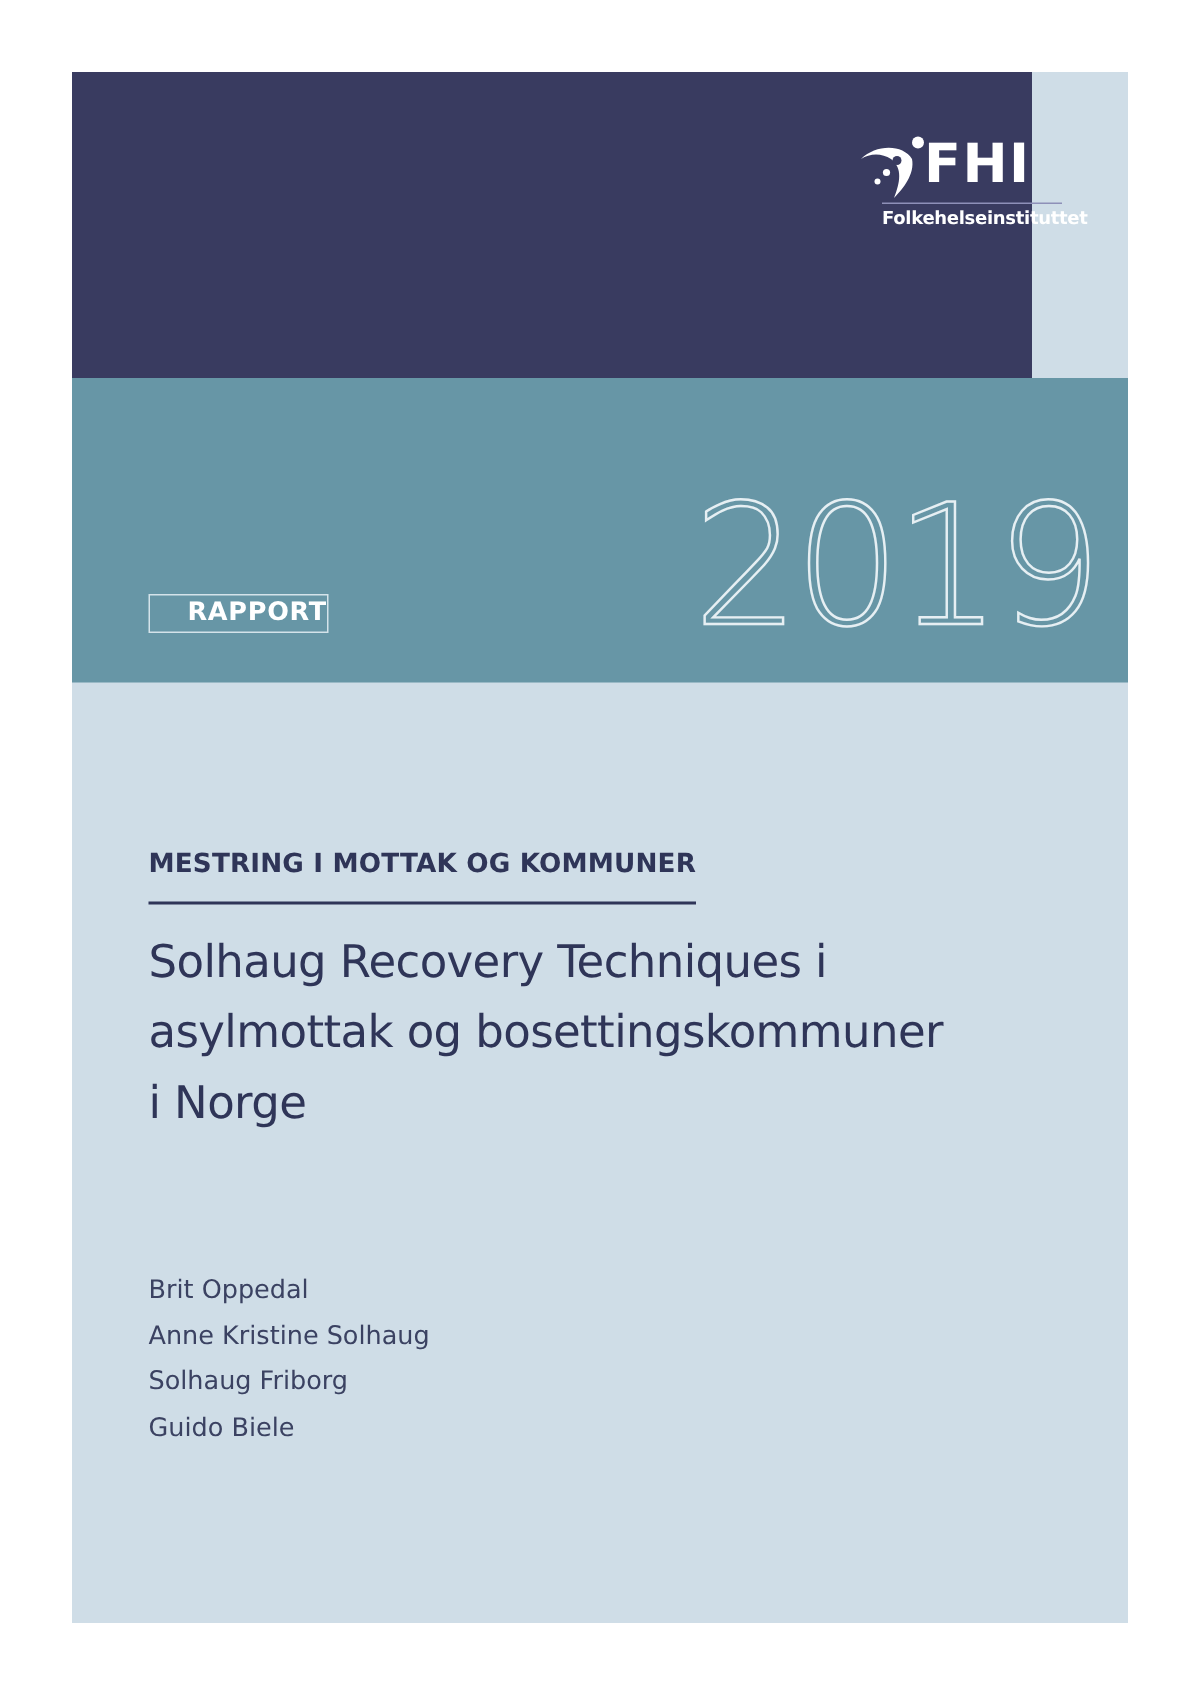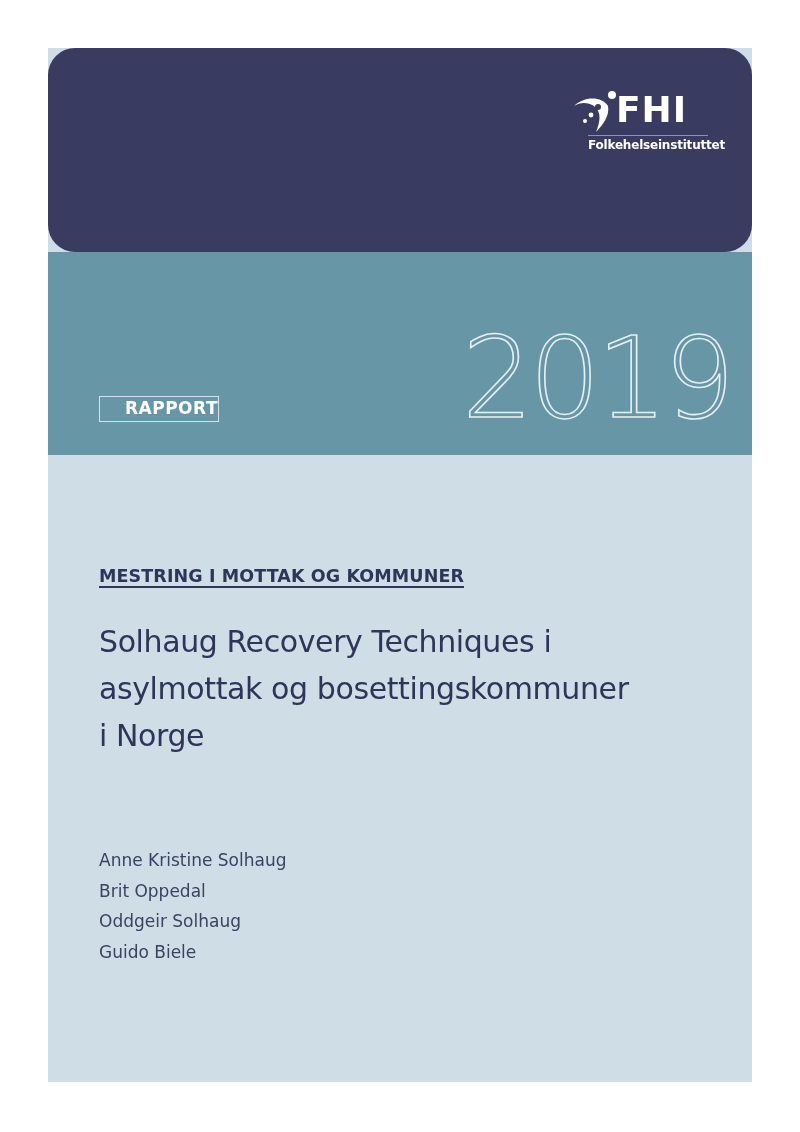--- a/index.html
+++ b/index.html
@@ -6,23 +6,22 @@
     body {
       width: 800px; height: 1132px; background: #ffffff;
       position: relative; overflow: hidden;
       font-family: "Liberation Sans", "DejaVu Sans", sans-serif;
     }
     .page {
       position: absolute; left: 48px; top: 48px; width: 704px; height: 1034px;
       background: #cfdde7;
     }
     .band-dark {
-      position: absolute; left: 0; top: 0; width: 704px; height: 204px;
+      position: absolute; left: 0; top: 0; width: 640px; height: 204px;
       background: #393b60;
-      border-radius: 27px;
     }
     .band-teal {
       position: absolute; left: 0; top: 204px; width: 704px; height: 203px;
       background: #6796a6;
     }
     .logo {
       position: absolute; left: 524px; top: 42px; width: 140px; height: 70px;
     }
     .logo-mark { position: absolute; left: 0; top: 0; }
     .logo-fhi {
@@ -49,21 +48,21 @@
     .year {
       position: absolute; left: 414px; top: 70px; color: transparent;
       font-family: "DejaVu Sans", sans-serif; font-weight: 200;
       font-size: 112px; line-height: 112px; letter-spacing: -4px;
       -webkit-text-stroke: 1.6px #e6eff3;
     }
     .series {
       position: absolute; left: 51px; top: 518px;
       color: #2f3558; font-weight: bold; font-size: 17.5px;
       font-family: "DejaVu Sans", sans-serif; letter-spacing: 0.1px;
-      padding-bottom: 0; border-bottom: 2px solid #2f3558;
+      padding-bottom: 15px; border-bottom: 2px solid #2f3558;
     }
     .title {
       position: absolute; left: 51px; top: 570px; width: 600px;
       color: #2f3558; font-size: 30px; line-height: 47px;
       font-family: "DejaVu Sans", sans-serif; font-weight: normal;
       letter-spacing: -0.4px;
     }
     .title div { white-space: nowrap; }
     .authors {
       position: absolute; left: 51px; top: 797px;
@@ -97,18 +96,18 @@
 
   <div class="series">MESTRING I MOTTAK OG KOMMUNER</div>
 
   <div class="title">
     <div>Solhaug Recovery Techniques i</div>
     <div>asylmottak og bosettingskommuner</div>
     <div>i Norge</div>
   </div>
 
   <div class="authors">
+    <div>Brit Oppedal</div>
     <div>Anne Kristine Solhaug</div>
-    <div>Brit Oppedal</div>
-    <div>Oddgeir Solhaug</div>
+    <div>Solhaug Friborg</div>
     <div>Guido Biele</div>
   </div>
 </div>
 
 </body></html>

